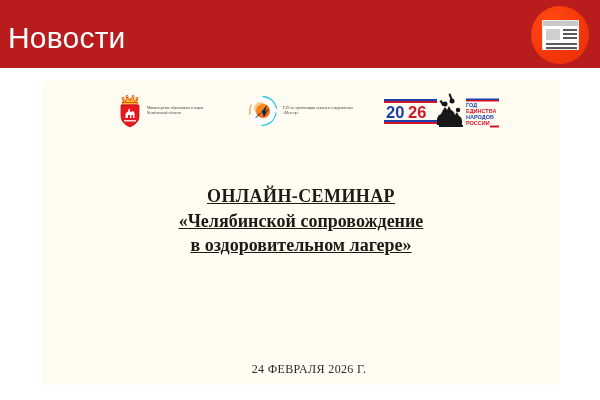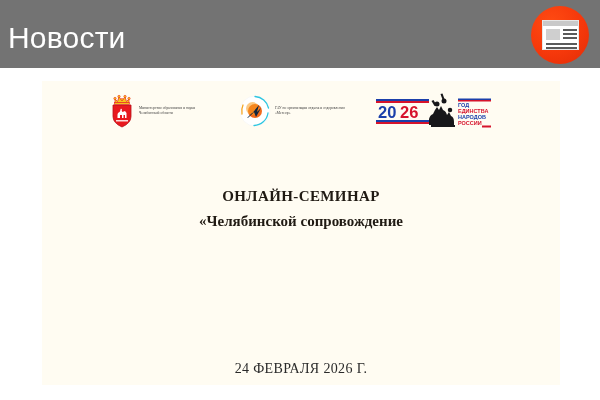--- a/index.html
+++ b/index.html
@@ -15,21 +15,21 @@
     position: relative;
   }
 
   
   .header-bar {
     position: absolute;
     left: 0;
     top: 0;
     width: 600px;
     height: 68px;
-    background: #737373;
+    background: #b91c1c;
   }
   .header-title {
     position: absolute;
     left: 8px;
     top: 21px;
     font-size: 30px;
     line-height: 34px;
     color: #ffffff;
     font-family: "Liberation Sans", sans-serif;
     font-weight: 400;
@@ -91,21 +91,21 @@
     left: 42px;
     top: 81px;
     width: 518px;
     height: 304px;
     background: #fffcf2;
   }
 
   
   .logo-strip {
     position: absolute;
-    left: 0;
+    left: 8px;
     top: 7px;
     width: 518px;
     height: 46px;
     display: flex;
     align-items: center;
     justify-content: center;
     gap: 26px;
   }
   .logo-unit {
     display: flex;
@@ -150,37 +150,38 @@
     position: absolute;
     left: 24px;
     top: 103px;
     width: 470px;
     text-align: center;
     font-family: "Liberation Serif", serif;
     font-weight: bold;
     color: #201a13;
   }
   .slide-title .line {
-    font-size: 15px;
+    font-size: 18px;
     line-height: 24.5px;
     white-space: nowrap;
+    text-decoration: underline;
   }
   .slide-title .line-1 {
     letter-spacing: 0.4px;
   }
 
   
   .slide-date {
     position: absolute;
-    left: 0;
+    left: 8px;
     top: 282px;
     width: 518px;
     text-align: center;
     font-family: "Liberation Serif", serif;
-    font-size: 14px;
+    font-size: 12px;
     line-height: 12px;
     color: #2a2a2a;
     letter-spacing: 0.35px;
   }
 </style>
 </head>
 <body>
 
 <div class="header-bar">
   <div class="header-title">Новости</div>
@@ -274,17 +275,18 @@
         <text x="166" y="69" font-family="Liberation Sans, sans-serif" font-size="11" font-weight="bold" fill="#d6132b">РОССИИ</text>
         <rect x="214" y="71" width="18" height="4" fill="#d6132b"></rect>
       </svg>
     </div>
 
   </div>
 
   <div class="slide-title">
     <div class="line line-1">ОНЛАЙН-СЕМИНАР</div>
     <div class="line">«Челябинской сопровождение</div>
+    <div class="line">в оздоровительном лагере»</div>
   </div>
 
   <div class="slide-date">24 ФЕВРАЛЯ 2026 Г.</div>
 
 </div>
 
 </body></html>

